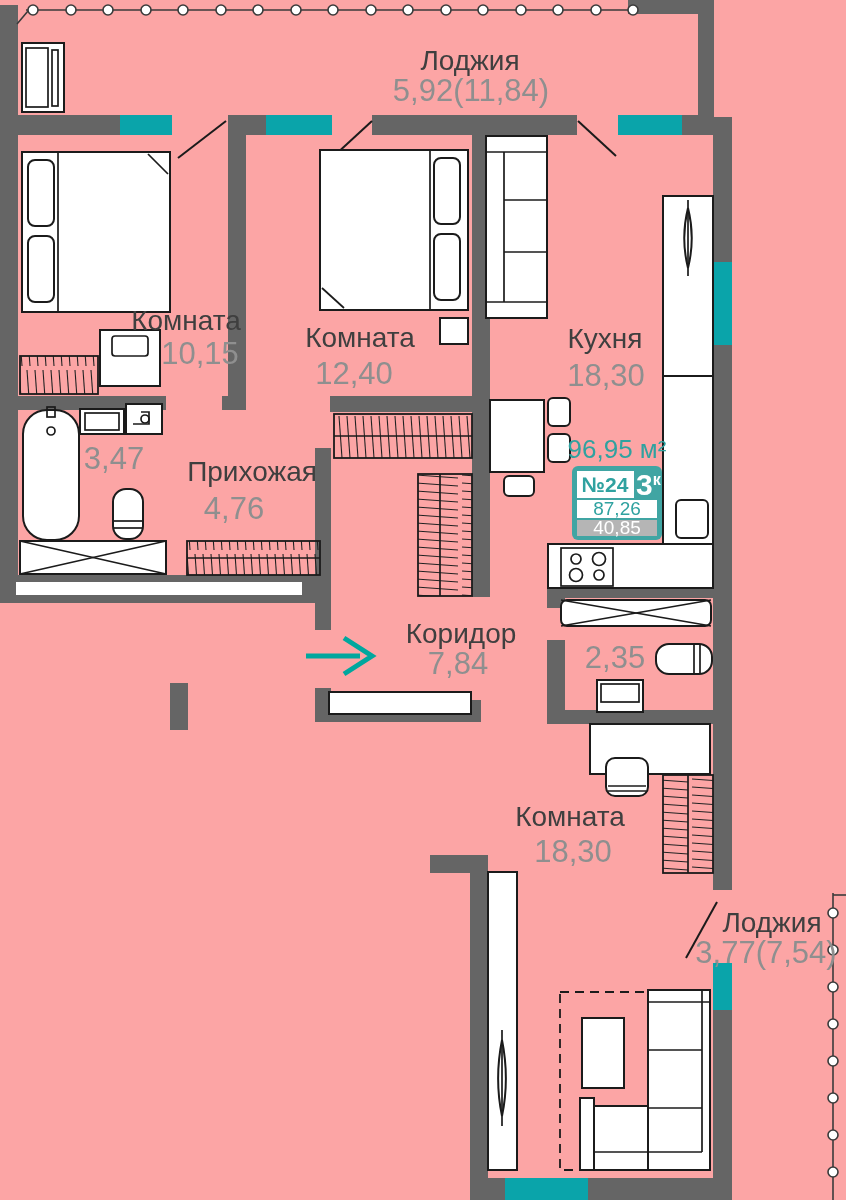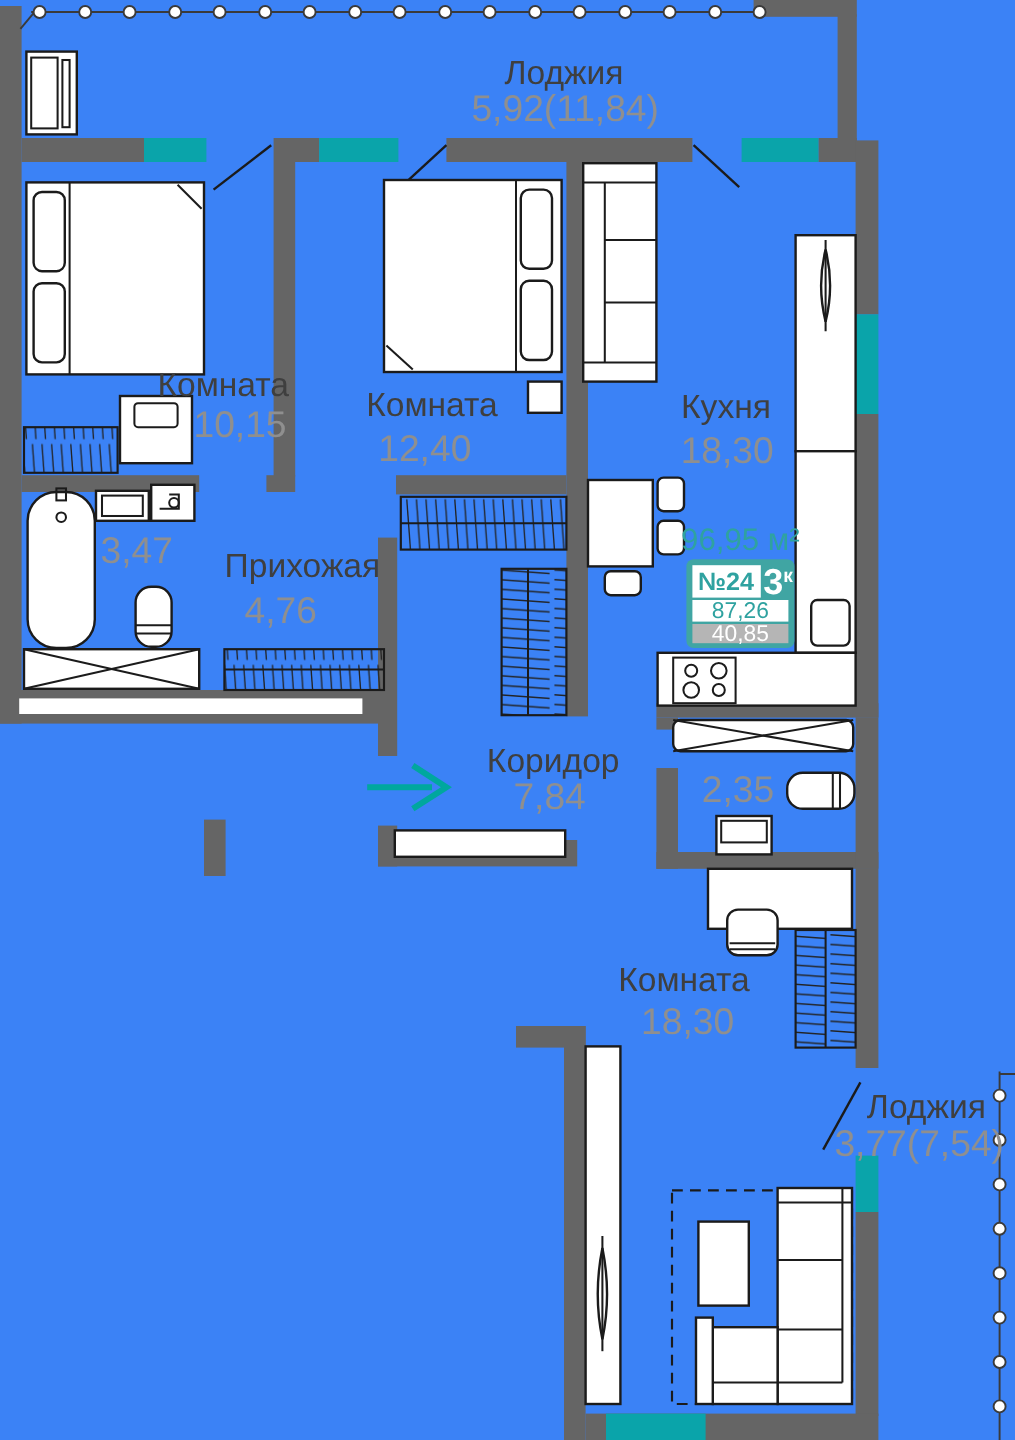--- a/index.html
+++ b/index.html
@@ -1,16 +1,16 @@
 <!DOCTYPE html>
 <html style="--wall: #656565; --window: #0aa4aa; --arrow: #00a79e; --badge-teal: #40a5a3; --badge-gray: #b5b5b5; --badge-text: #2fa2a0; --name-text: #3f3f3f; --area-text: #8f8f8f; --stroke: #1b1b1b;"><head>
 <meta charset="utf-8">
 <style>
   html,body{margin:0;padding:0;background:#fff}
-  .stage{width:846px;height:1200px;position:relative;background:#3b82f6}
+  .stage{width:846px;height:1200px;position:relative;background:#fca5a5}
   svg{display:block}
   .wall{fill:var(--wall,#656565)}
   .win{fill:var(--window,#0aa4aa)}
   .furn{fill:#fff;stroke:var(--stroke,#1b1b1b);stroke-width:2}
   .ln{fill:none;stroke:var(--stroke,#1b1b1b);stroke-width:1.7}
   .hv{fill:url(#hatchV);stroke:var(--stroke,#1b1b1b);stroke-width:1.8}
   .hh{fill:url(#hatchH);stroke:var(--stroke,#1b1b1b);stroke-width:1.8}
   .door{fill:none;stroke:var(--stroke,#1b1b1b);stroke-width:2}
   .glaz{fill:none;stroke:#3a3a3a;stroke-width:1.6}
   .gdot{fill:#fff;stroke:#3a3a3a;stroke-width:1.6}

